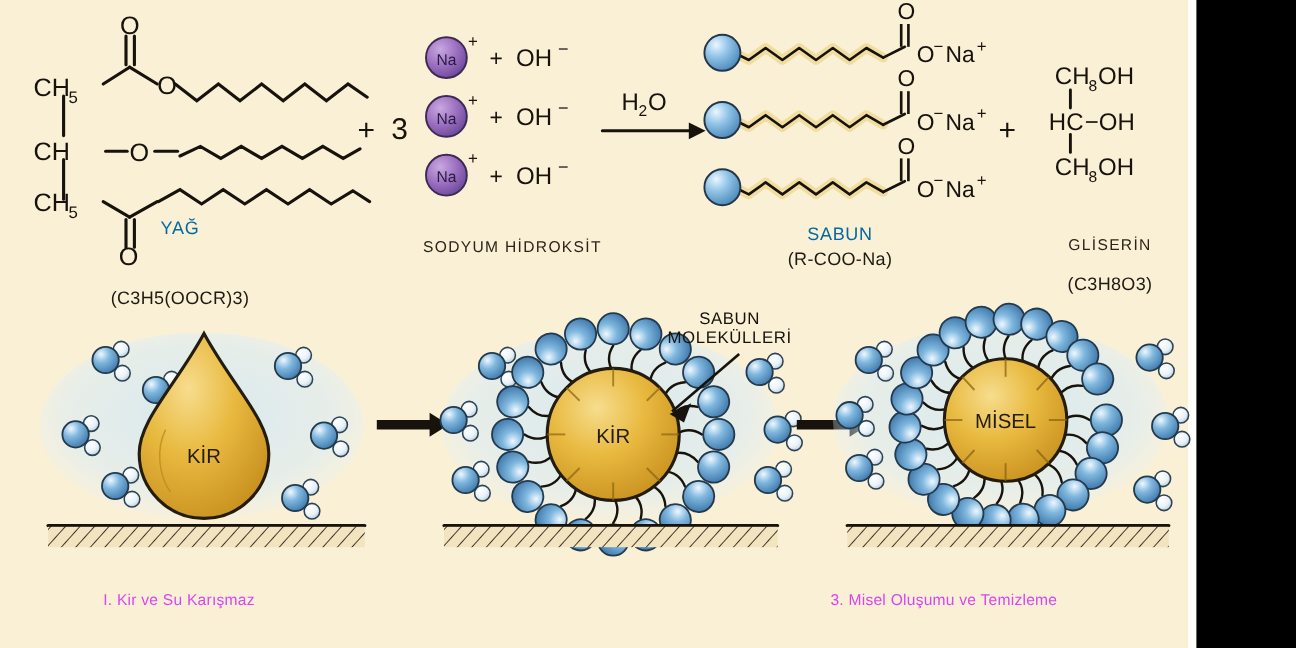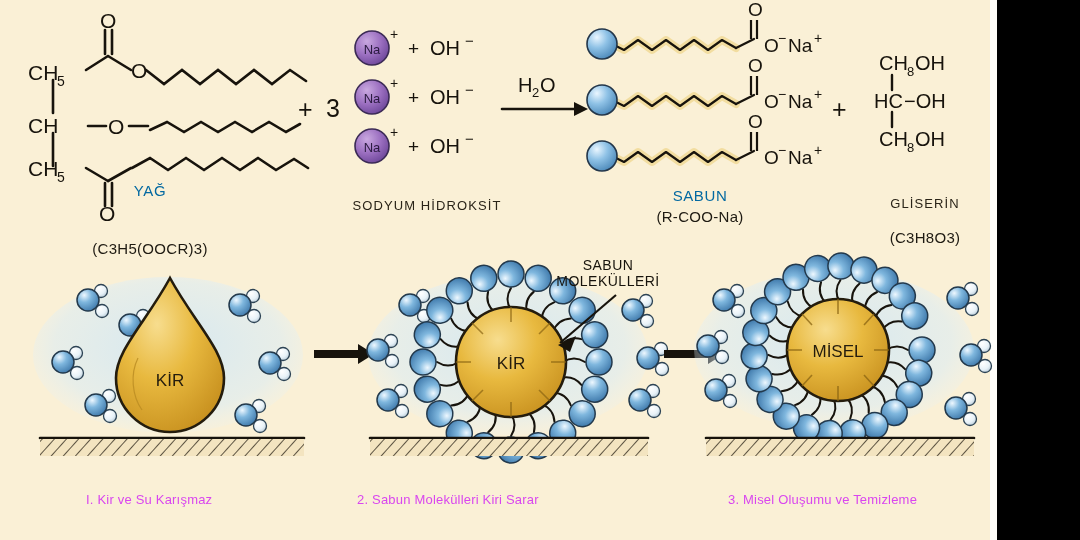--- a/index.html
+++ b/index.html
@@ -455,15 +455,14 @@
       <rect x="20" y="189" width="268" height="17" fill="url(#hatch)" stroke="none"></rect>
     </g>
   </svg>
 
   <div class="abs soaplbl" style="left:528px;top:258px;width:160px;">
     <div>SABUN</div>
     <div>MOLEKÜLLERİ</div>
   </div>
 
   <div class="abs cap" style="left:86px;top:492px;">I. Kir ve Su Karışmaz</div>
-  <div class="abs cap" style="left:357px;top:492px;">2. Sabun Molekülleri Kiri Sarar</div>
-  <div class="abs cap" style="left:728px;top:492px;">3. Misel Oluşumu ve Temizleme</div>
+  <div class="abs cap" style="left:692px;top:492px;">3. Misel Oluşumu ve Temizleme</div>
 </div>
 
 </body></html>

